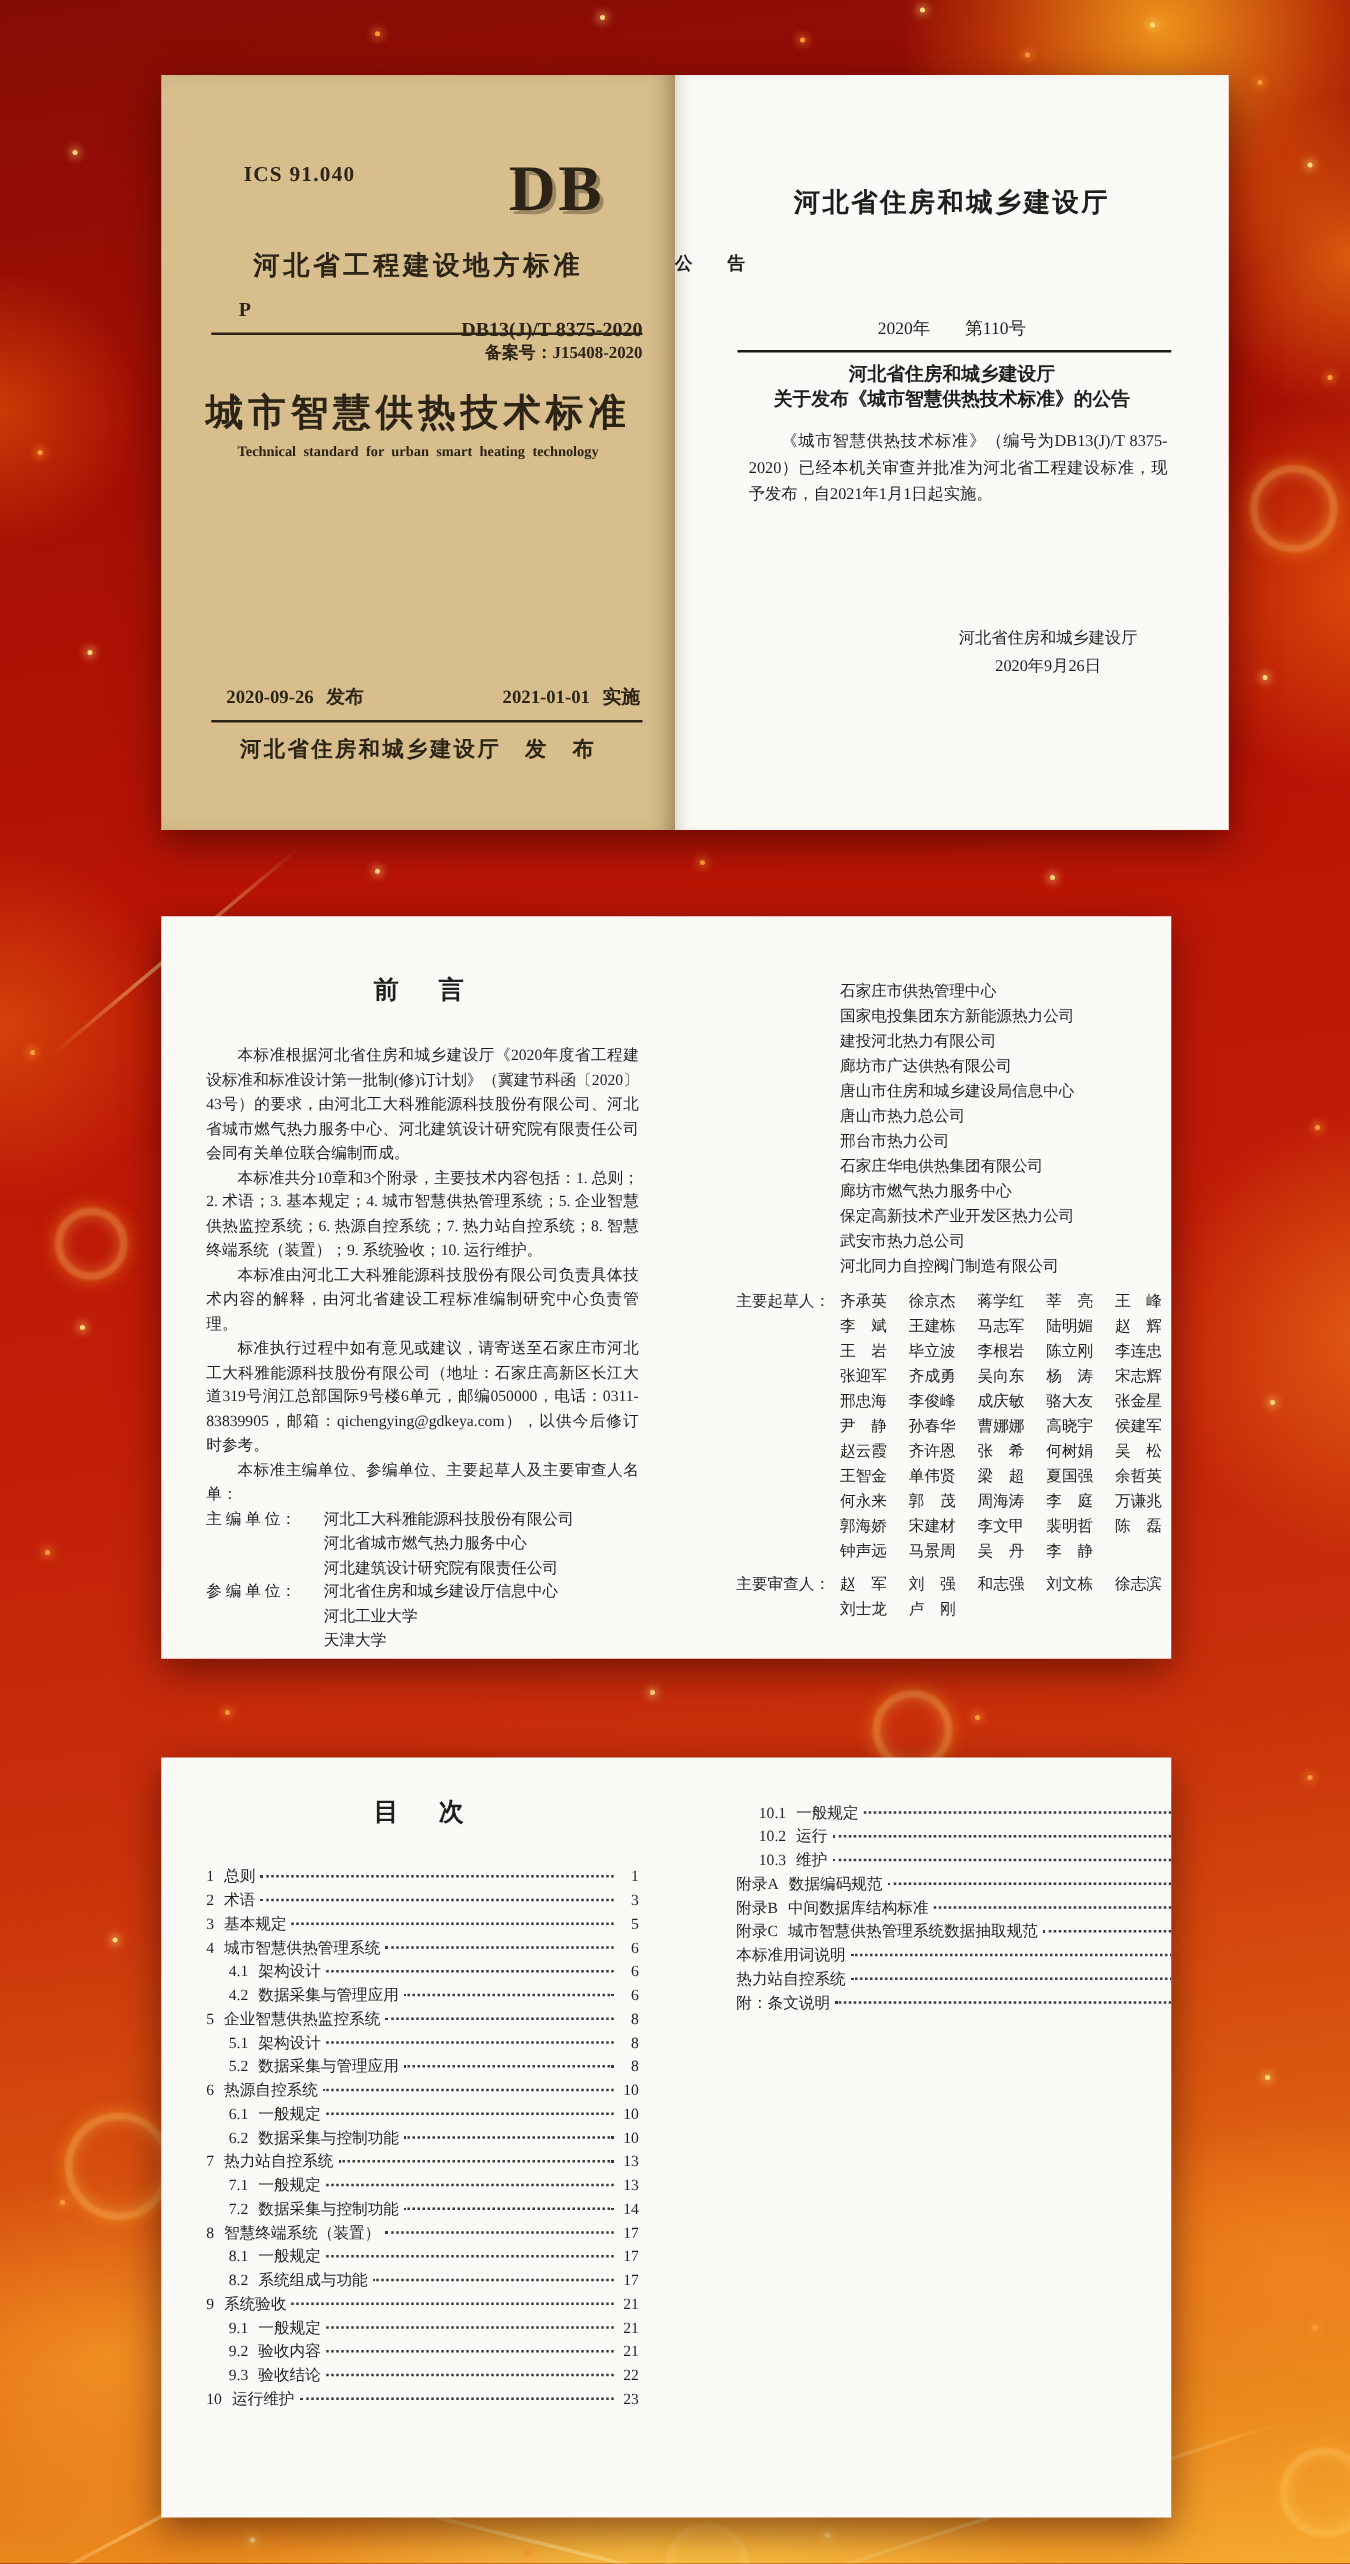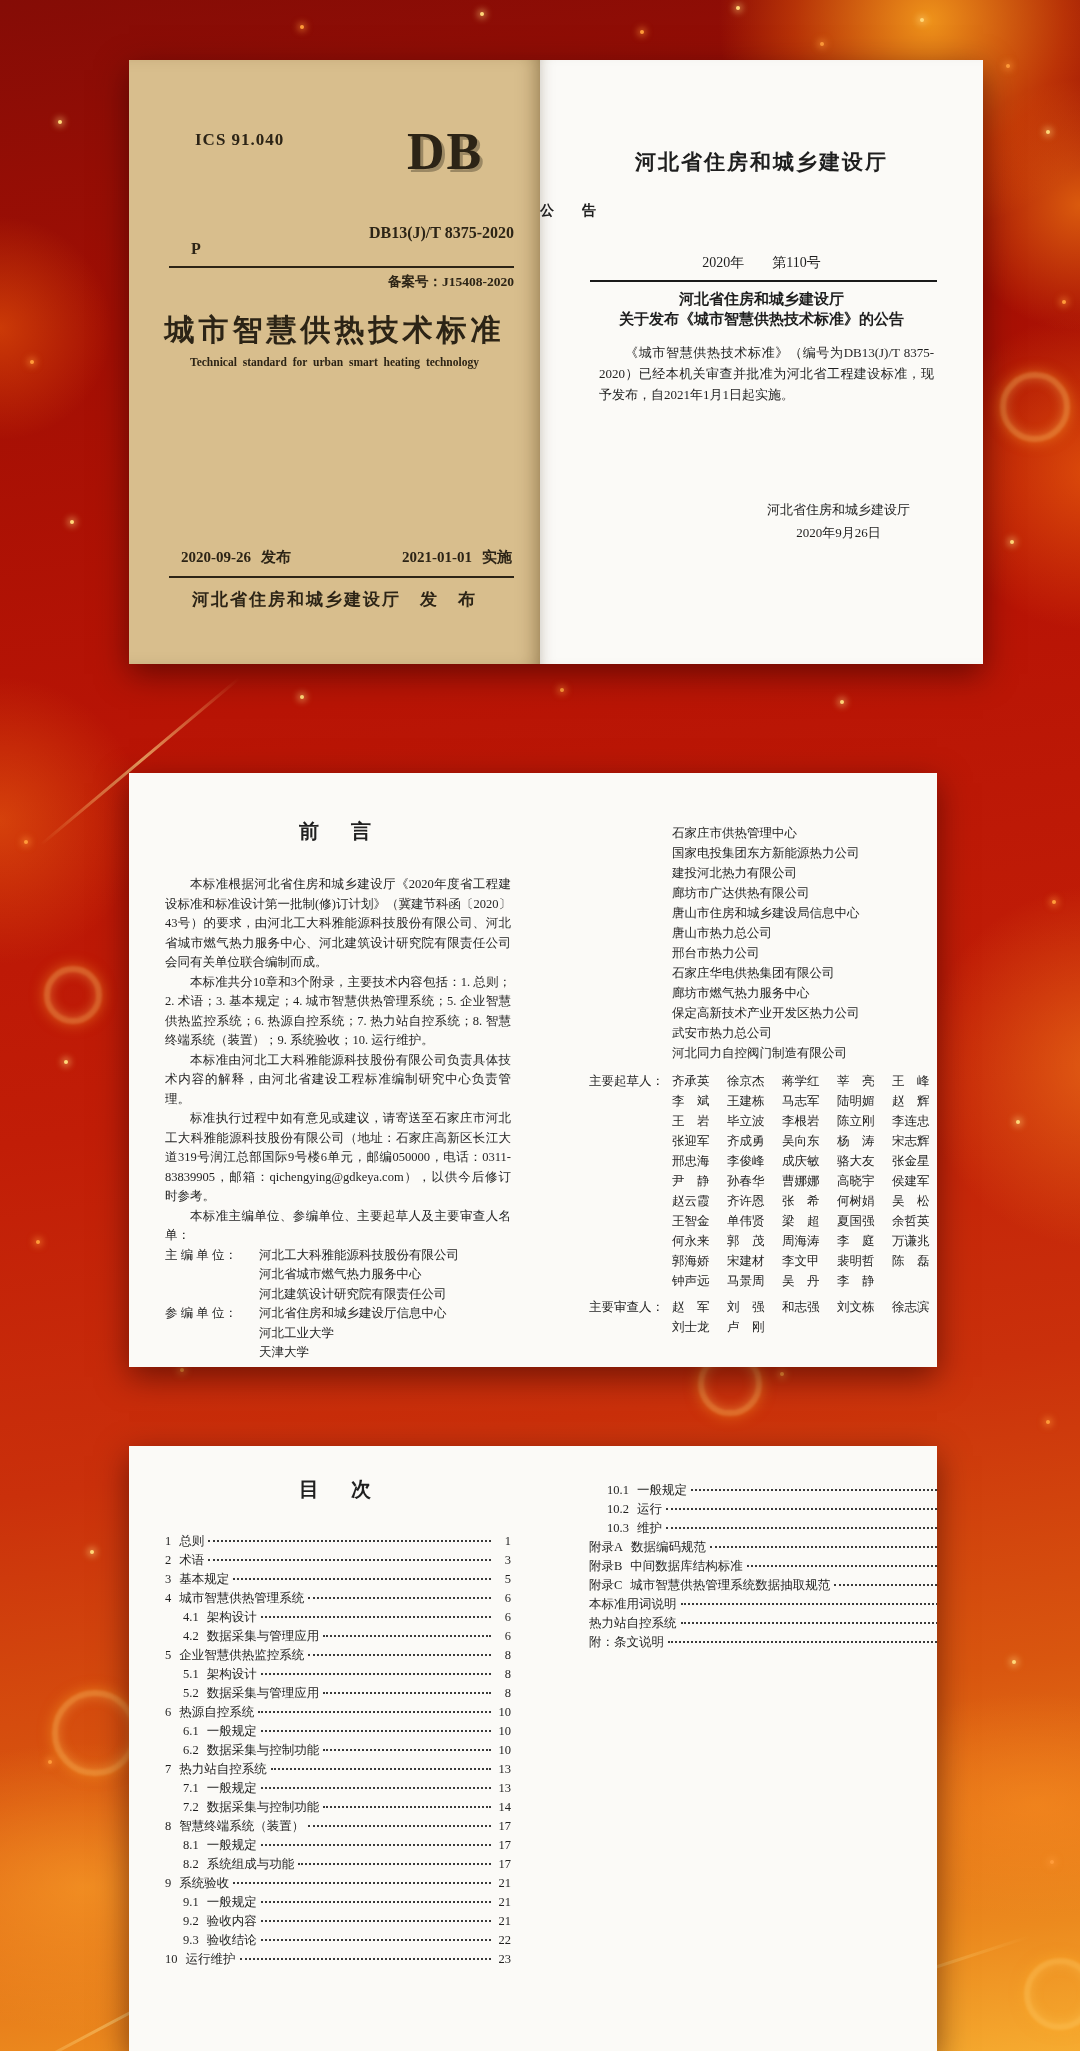--- a/index.html
+++ b/index.html
@@ -19,33 +19,33 @@
     radial-gradient(ellipse 300px 160px at 96% 88%, rgba(255,150,35,.45), transparent 70%);}
   .bokeh{position:absolute;z-index:1;border-radius:50%;border:6px solid rgba(255,200,95,.4);
     box-shadow:0 0 14px rgba(255,170,40,.5), inset 0 0 12px rgba(255,200,90,.4);filter:blur(1px);}
   .streak{position:absolute;z-index:1;height:3px;
     background:linear-gradient(90deg,transparent,rgba(255,225,140,.65),transparent);border-radius:2px;}
   .spark{position:absolute;z-index:1;width:4px;height:4px;border-radius:50%;}
   
   .spread{position:absolute;left:129px;top:60px;width:854px;height:604px;z-index:2;display:flex;
     box-shadow:0 10px 30px rgba(40,0,0,.55);}
   .panel{position:absolute;left:129px;width:808px;z-index:2;background:#fbfaf7;overflow:hidden;
-    box-shadow:0 10px 30px rgba(40,0,0,.55);color:#1f1f1f;margin-top:40px;}
+    box-shadow:0 10px 30px rgba(40,0,0,.55);color:#1f1f1f;}
   .page{position:relative;height:100%;overflow:hidden;}
   .cover-page{width:411px;background:#d8be8d;color:#2c2416;
     box-shadow:inset -14px 0 20px -12px rgba(70,45,10,.5);}
   .announce-page{width:443px;background:#fbfaf7;color:#1e1e1e;
     box-shadow:inset 10px 0 16px -12px rgba(60,40,10,.35);}
   
   .ics{position:absolute;left:66px;top:70px;font-size:17px;font-weight:bold;letter-spacing:1px;}
   .db-logo{position:absolute;left:278px;top:66px;font-size:52px;font-weight:bold;line-height:1;
     letter-spacing:2px;color:#2c2416;text-shadow:3px 3px 0 rgba(44,36,22,.35);}
   .std-type{position:absolute;left:0;right:0;top:138px;text-align:center;font-size:21px;font-weight:bold;letter-spacing:3px;}
   .class-code{position:absolute;left:62px;top:180px;font-size:16px;font-weight:bold;}
-  .std-number{position:absolute;right:26px;top:164px;font-size:16px;font-weight:bold;}
+  .std-number{position:absolute;right:26px;top:196px;font-size:16px;font-weight:bold;}
   .cover-line1{position:absolute;left:40px;right:26px;top:206px;border-top:2px solid #2c2416;}
   .record-no{position:absolute;right:26px;top:213px;font-size:13.5px;font-weight:bold;}
   .cover-title{position:absolute;left:0;right:0;top:250px;text-align:center;font-size:30px;font-weight:bold;letter-spacing:4px;}
   .cover-title-en{position:absolute;left:0;right:0;top:296px;text-align:center;font-size:11.5px;font-weight:bold;word-spacing:3px;}
   .date-issue{position:absolute;left:52px;top:488px;font-size:15px;font-weight:bold;}
   .date-impl{position:absolute;right:28px;top:488px;font-size:15px;font-weight:bold;font-family:Liberation Serif, serif;}
   .date-label{margin-left:10px;}
   .cover-line2{position:absolute;left:40px;right:26px;top:516px;border-top:2px solid #2c2416;}
   .publisher{position:absolute;left:0;right:0;top:528px;text-align:center;font-size:17px;font-weight:bold;letter-spacing:2px;}
   
@@ -132,20 +132,21 @@
       <div class="streak" style="left: -40px; top: 1990px; width: 420px; transform: rotate(-28deg);"></div>
       <div class="streak" style="left: 250px; top: 2035px; width: 380px; transform: rotate(14deg);"></div>
       <div class="streak" style="left: 620px; top: 2000px; width: 420px; transform: rotate(-18deg);"></div>
       <div class="streak" style="left: 10px; top: 760px; width: 260px; transform: rotate(-40deg);"></div>
     </div>
 
   <section class="spread">
     <div class="page cover-page">
       <div class="ics">ICS 91.040</div>
       <div class="db-logo">DB</div>
+      <div class="std-type">河北省工程建设地方标准</div>
       <div class="class-code">P</div>
       <div class="std-number">DB13(J)/T 8375-2020</div>
       <div class="cover-line1"></div>
       <div class="record-no">备案号：J15408-2020</div>
       <div class="cover-title">城市智慧供热技术标准</div>
       <div class="cover-title-en">Technical standard for urban smart heating technology</div>
       <div class="date-issue">
         <span>2020-09-26</span><span class="date-label">发布</span>
       </div>
       <div class="date-impl">

